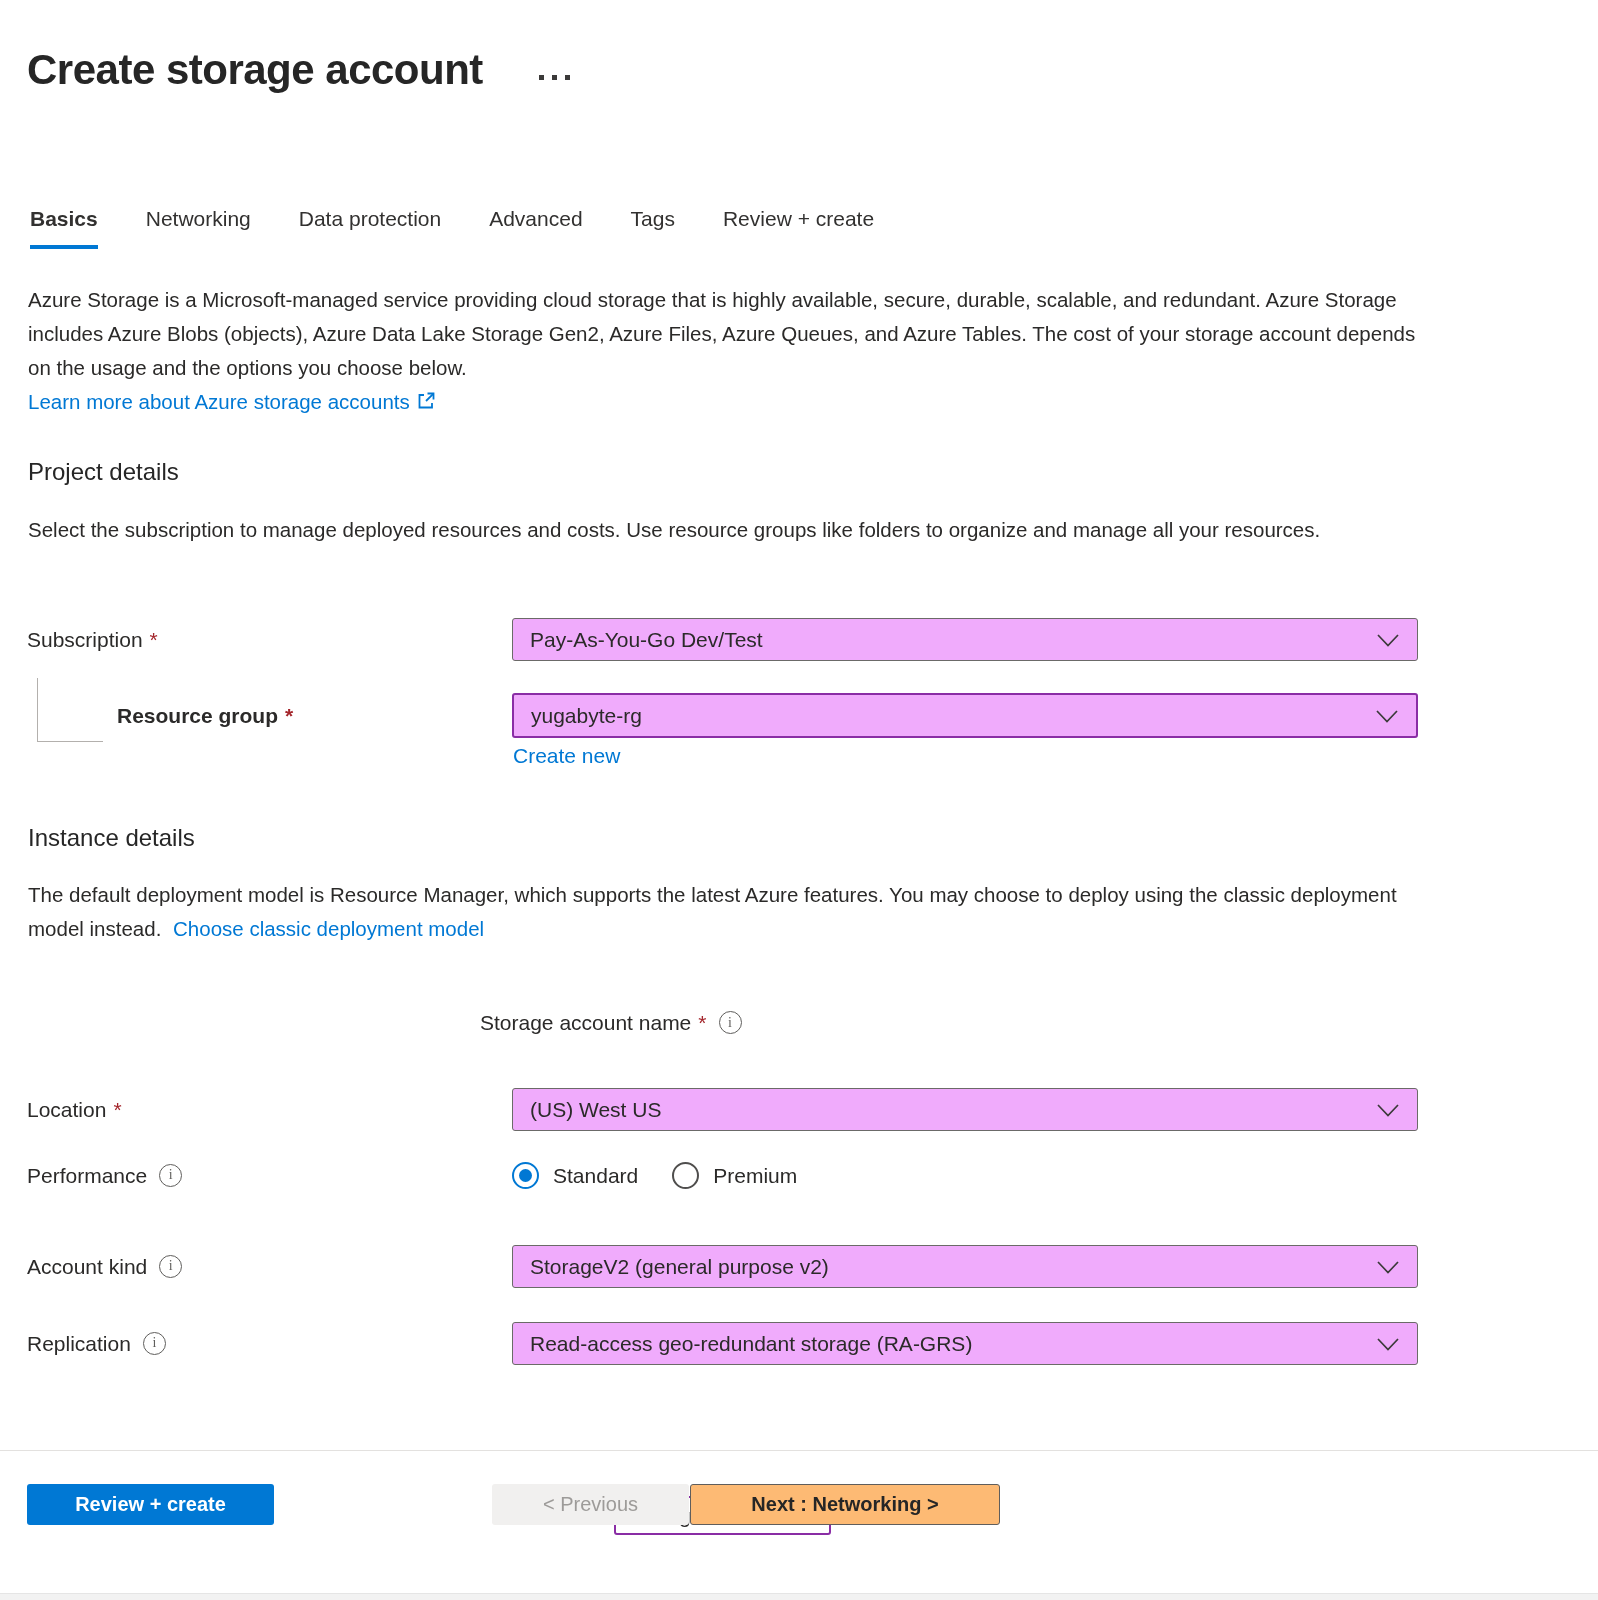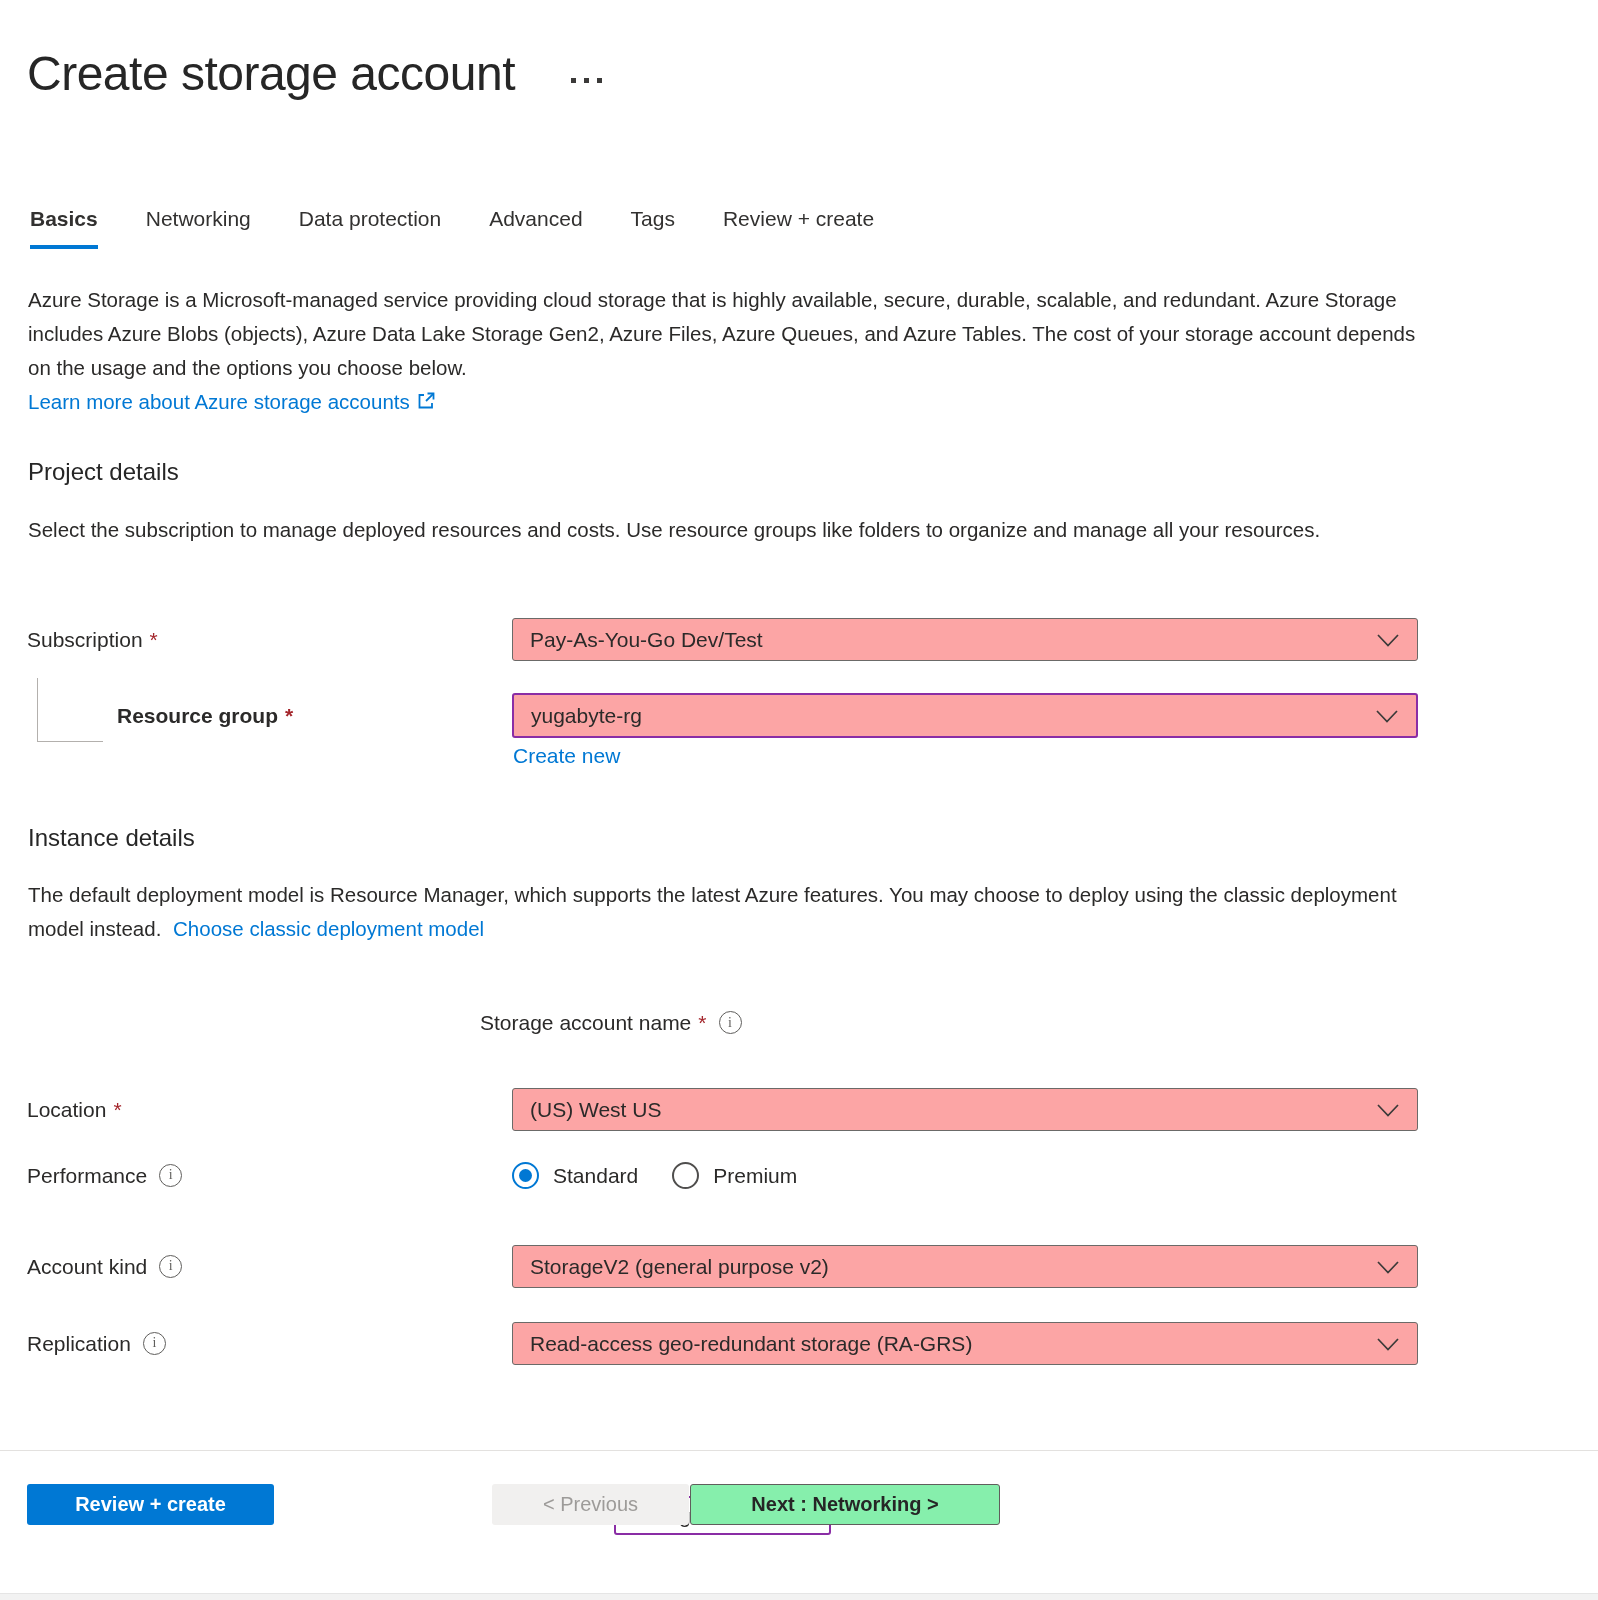--- a/index.html
+++ b/index.html
@@ -2,21 +2,21 @@
 <html><head>
 <meta charset="utf-8">
 <style>
   * { margin:0; padding:0; box-sizing:border-box; }
   html,body { width:1598px; height:1600px; background:#ffffff;
     font-family:"Liberation Sans", sans-serif; color:#323130; }
   #app { position:relative; width:1598px; height:1600px; overflow:hidden; background:#fff; }
 
   
   .title-row { position:absolute; top:46px; left:27px; display:flex; align-items:center; gap:56px; }
-  .page-title { font-size:48px; font-weight:400; color:#262626; letter-spacing:-0.5px; }
+  .page-title { font-size:42px; font-weight:700; color:#262626; letter-spacing:-0.5px; }
   .ellipsis { display:flex; gap:8px; cursor:pointer; padding-top:14px; }
   .ellipsis i { width:5px; height:5px; background:#3b3a39; display:block; }
 
   
   .tabs { position:absolute; top:207px; left:30px; display:flex; gap:48px; }
   .tab { font-size:21px; color:#323130; padding-bottom:14px; cursor:pointer; border-bottom:4px solid transparent; }
   .tab.active { font-weight:700; border-bottom-color:#0078d4; }
 
   
   .intro { position:absolute; top:283px; left:28px; width:1400px; font-size:20.5px; line-height:34px; color:#2b2a29; }
@@ -29,21 +29,21 @@
 
   
   .form-row { position:absolute; left:27px; width:1391px; display:flex; align-items:center; }
   .field-label { width:485px; flex:0 0 485px; font-size:21px; color:#2b2a29; display:flex; align-items:flex-start; }
   .req { color:#a4262c; margin-left:7px; font-size:21px; }
   .info-icon { width:23px; height:23px; border:1px solid #5f5e5c; border-radius:50%; margin-left:12px;
     display:inline-flex; align-items:center; justify-content:center; font-size:14px; color:#5f5e5c;
     font-family:"Liberation Serif", serif; cursor:pointer; flex:0 0 auto; }
   .control { flex:1; }
 
-  .dropdown { height:43px; border:1px solid #6b6a68; border-radius:3px; background:#fca5a5;
+  .dropdown { height:43px; border:1px solid #6b6a68; border-radius:3px; background:#f0abfc;
     display:flex; align-items:center; justify-content:space-between; padding:0 18px 0 17px;
     font-size:21px; color:#2b2a29; cursor:pointer; }
   .dropdown.focused { border:2px solid #8a2da5; height:45px; }
   .chev { flex:0 0 auto; margin-left:12px; }
 
   .textfield { height:39px; border:2px solid #8a2da5; border-radius:3px; background:#fff;
     display:flex; align-items:center; justify-content:space-between; padding:0 16px;
     font-size:21px; color:#2b2a29; }
 
   
@@ -61,21 +61,21 @@
   .radio-opt.selected .radio-circle { border-color:#0078d4; }
   .radio-dot { width:13px; height:13px; border-radius:50%; background:#0078d4; }
   .radio-label { font-size:21px; color:#2b2a29; }
 
   
   .divider { position:absolute; top:1450px; left:0; width:1598px; height:1px; background:#e3e1df; }
   .footer-btn { position:absolute; top:1484px; height:41px; display:flex; align-items:center;
     justify-content:center; font-size:20px; border-radius:3px; cursor:pointer; border:none; }
   .btn-primary { left:27px; width:247px; background:#0078d4; color:#ffffff; font-weight:700; }
   .btn-disabled { left:492px; width:197px; background:#f1f0ef; color:#9d9b99; }
-  .btn-secondary { left:690px; width:310px; background:#86efac; color:#262626; font-weight:700;
+  .btn-secondary { left:690px; width:310px; background:#fdba74; color:#262626; font-weight:700;
     border:1px solid #605e5c; }
   .bottom-strip { position:absolute; top:1593px; left:0; width:1598px; height:7px;
     background:#f2f2f2; border-top:1px solid #e5e5e5; }
 </style>
 </head>
 <body>
 
 <div id="app">
 
   <div class="title-row">

